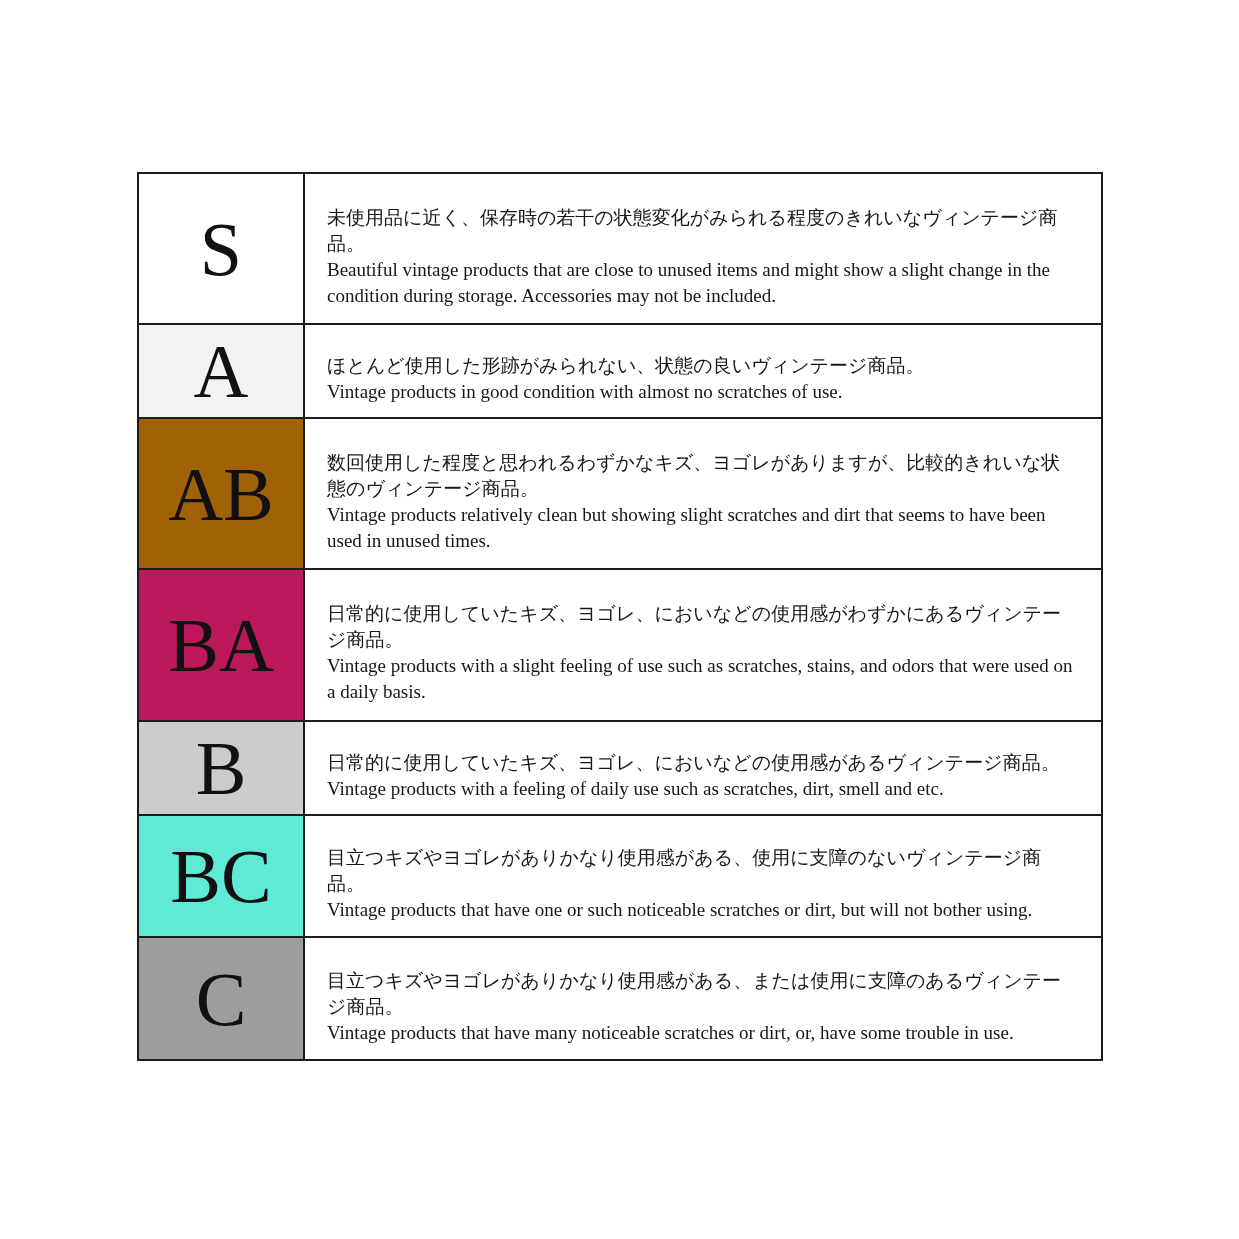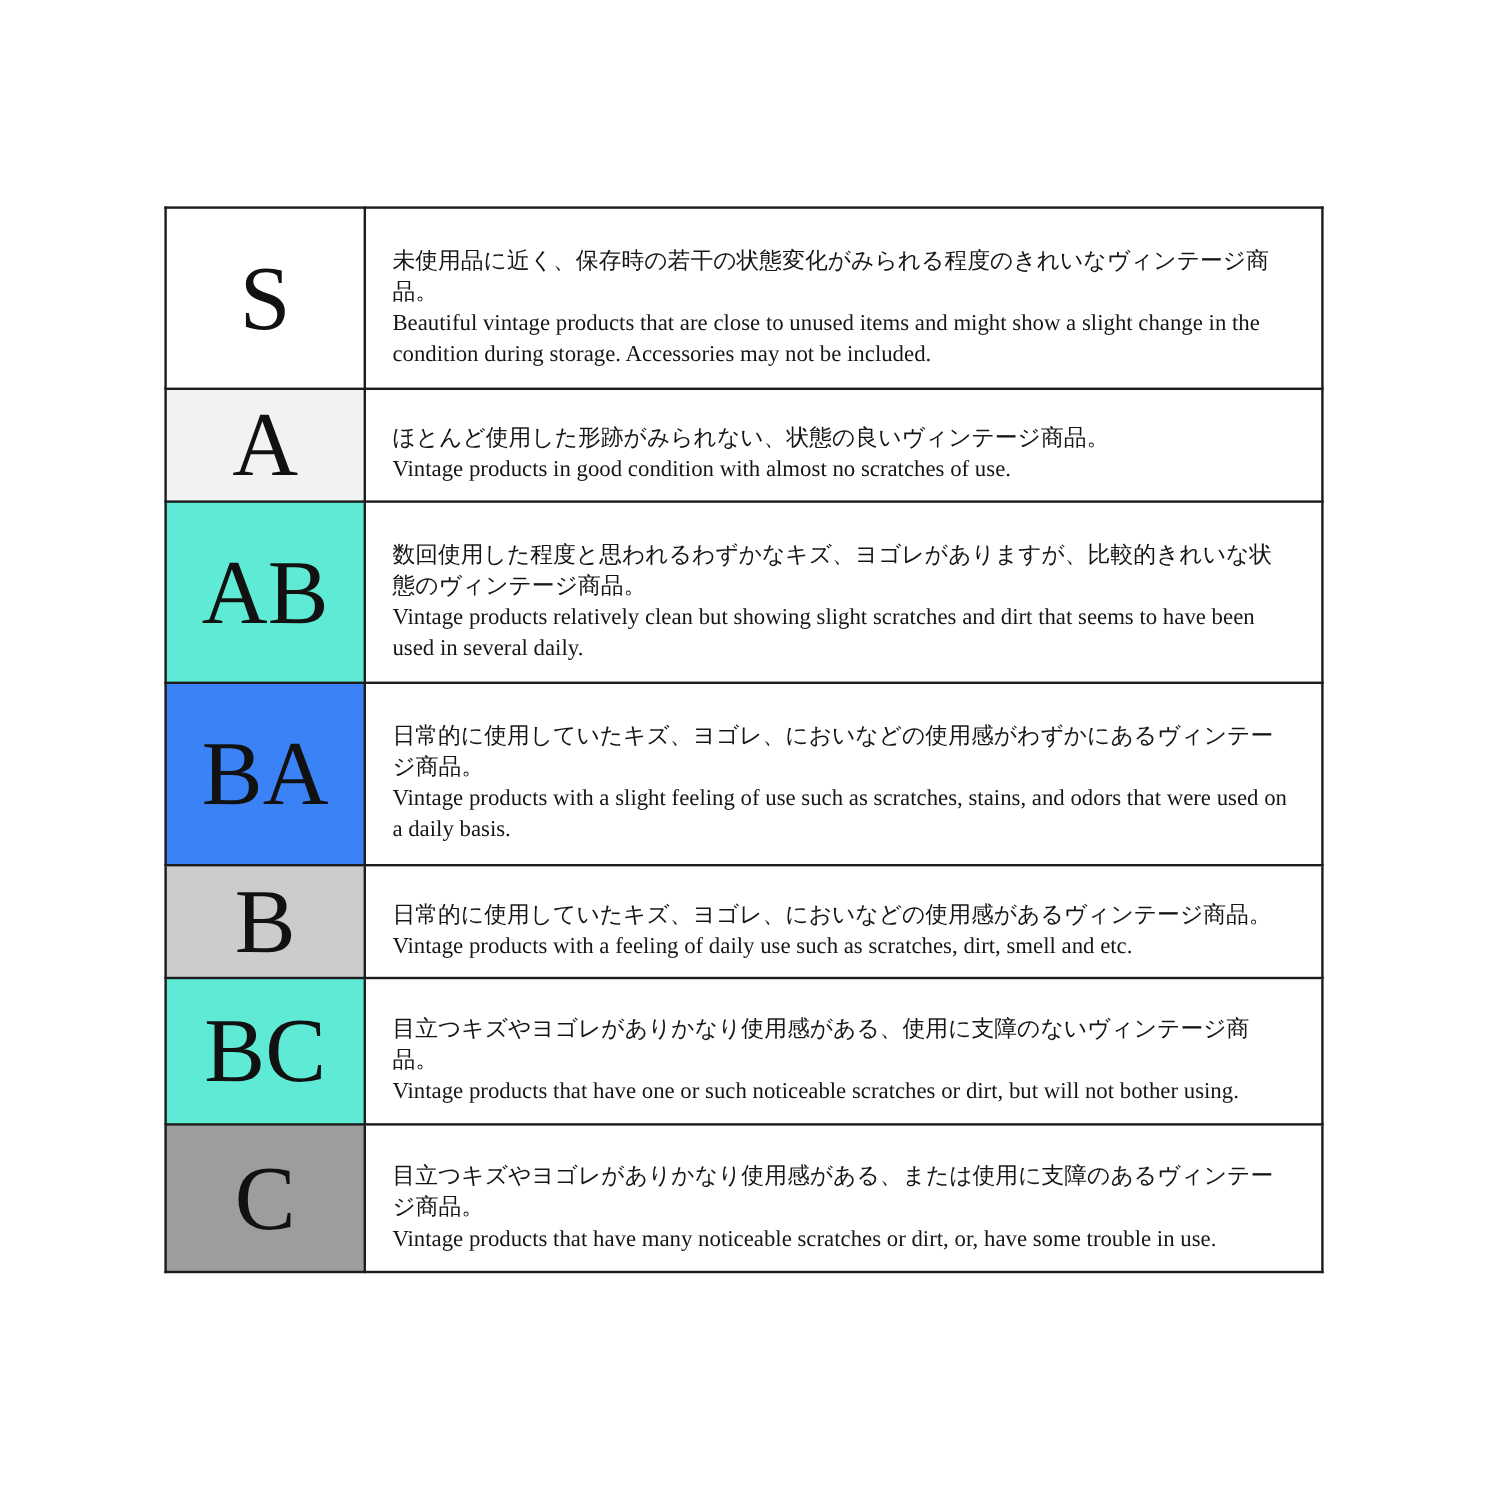--- a/index.html
+++ b/index.html
@@ -72,31 +72,31 @@
         <td class="grade-cell" style="background-color: rgb(242, 242, 242);">
           <span class="grade-letter">A</span>
         </td>
         <td class="desc-cell">
           <p class="jp-text">ほとんど使用した形跡がみられない、状態の良いヴィンテージ商品。</p>
           <p class="en-text">Vintage products in good condition with almost no scratches of use.</p>
         </td>
       </tr>
 
       <tr>
-        <td class="grade-cell" style="background-color: #5eead4;">
+        <td class="grade-cell" style="background-color: #a16207;">
           <span class="grade-letter">AB</span>
         </td>
         <td class="desc-cell">
           <p class="jp-text">数回使用した程度と思われるわずかなキズ、ヨゴレがありますが、比較的きれいな状態のヴィンテージ商品。</p>
-          <p class="en-text">Vintage products relatively clean but showing slight scratches and dirt that seems to have been used in several daily.</p>
+          <p class="en-text">Vintage products relatively clean but showing slight scratches and dirt that seems to have been used in unused times.</p>
         </td>
       </tr>
 
       <tr>
-        <td class="grade-cell" style="background-color: #3b82f6;">
+        <td class="grade-cell" style="background-color: #be185d;">
           <span class="grade-letter">BA</span>
         </td>
         <td class="desc-cell">
           <p class="jp-text">日常的に使用していたキズ、ヨゴレ、においなどの使用感がわずかにあるヴィンテージ商品。</p>
           <p class="en-text">Vintage products with a slight feeling of use such as scratches, stains, and odors that were used on a daily basis.</p>
         </td>
       </tr>
 
       <tr>
         <td class="grade-cell" style="background-color: rgb(204, 204, 204);">

